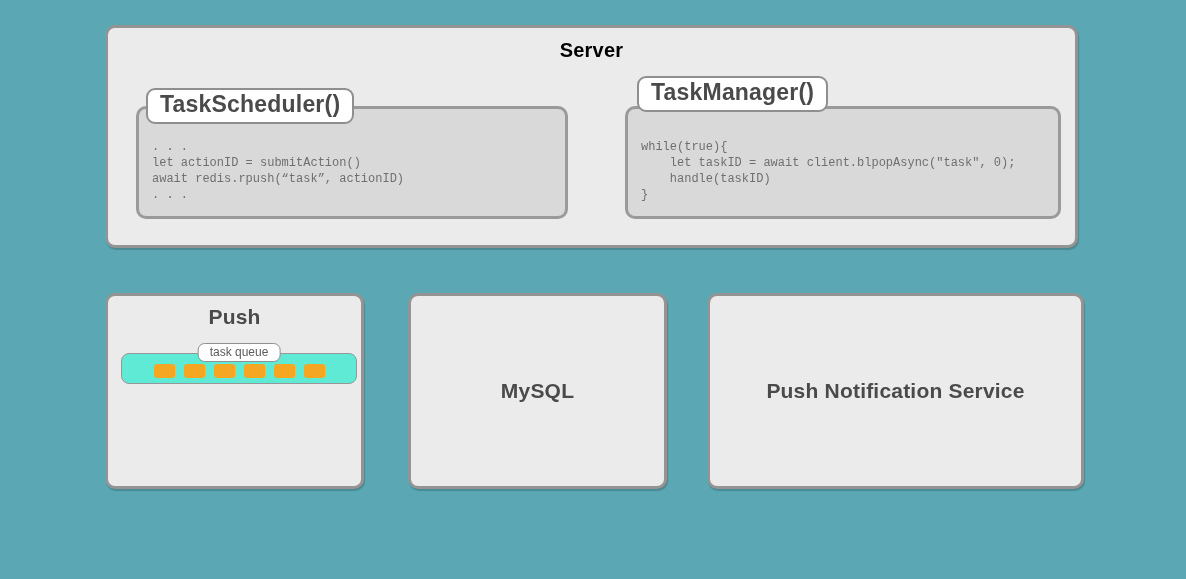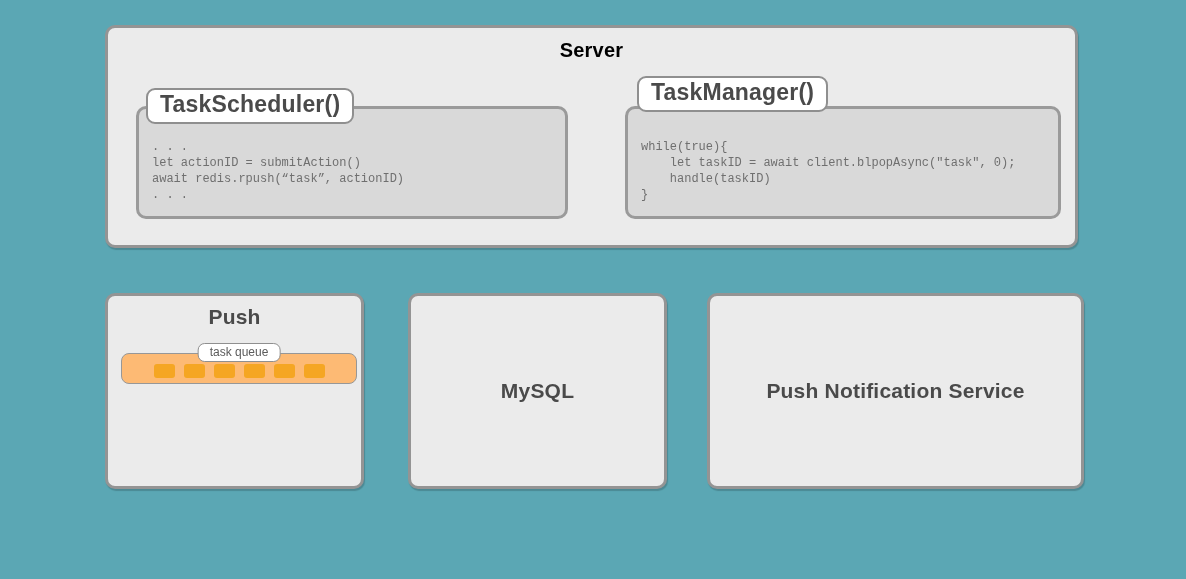--- a/index.html
+++ b/index.html
@@ -69,21 +69,21 @@
     letter-spacing: 0.2px;
   }
   .redis .service-title {
     position: absolute; top: 9px; left: 0; width: 100%; text-align: center;
   }
 
   
   .queue {
     position: absolute; left: 13px; top: 57px;
     width: 236px; height: 31px;
-    background: #fdba74;
+    background: #5eead4;
     border: 1.5px solid #979797;
     border-radius: 8px;
     display: flex; align-items: flex-end; justify-content: center;
     gap: 9px;
     padding-bottom: 5px;
   }
   .queue-tag {
     position: absolute; top: -11px; left: 50%; transform: translateX(-50%);
     z-index: 2;
     background: #ffffff;

